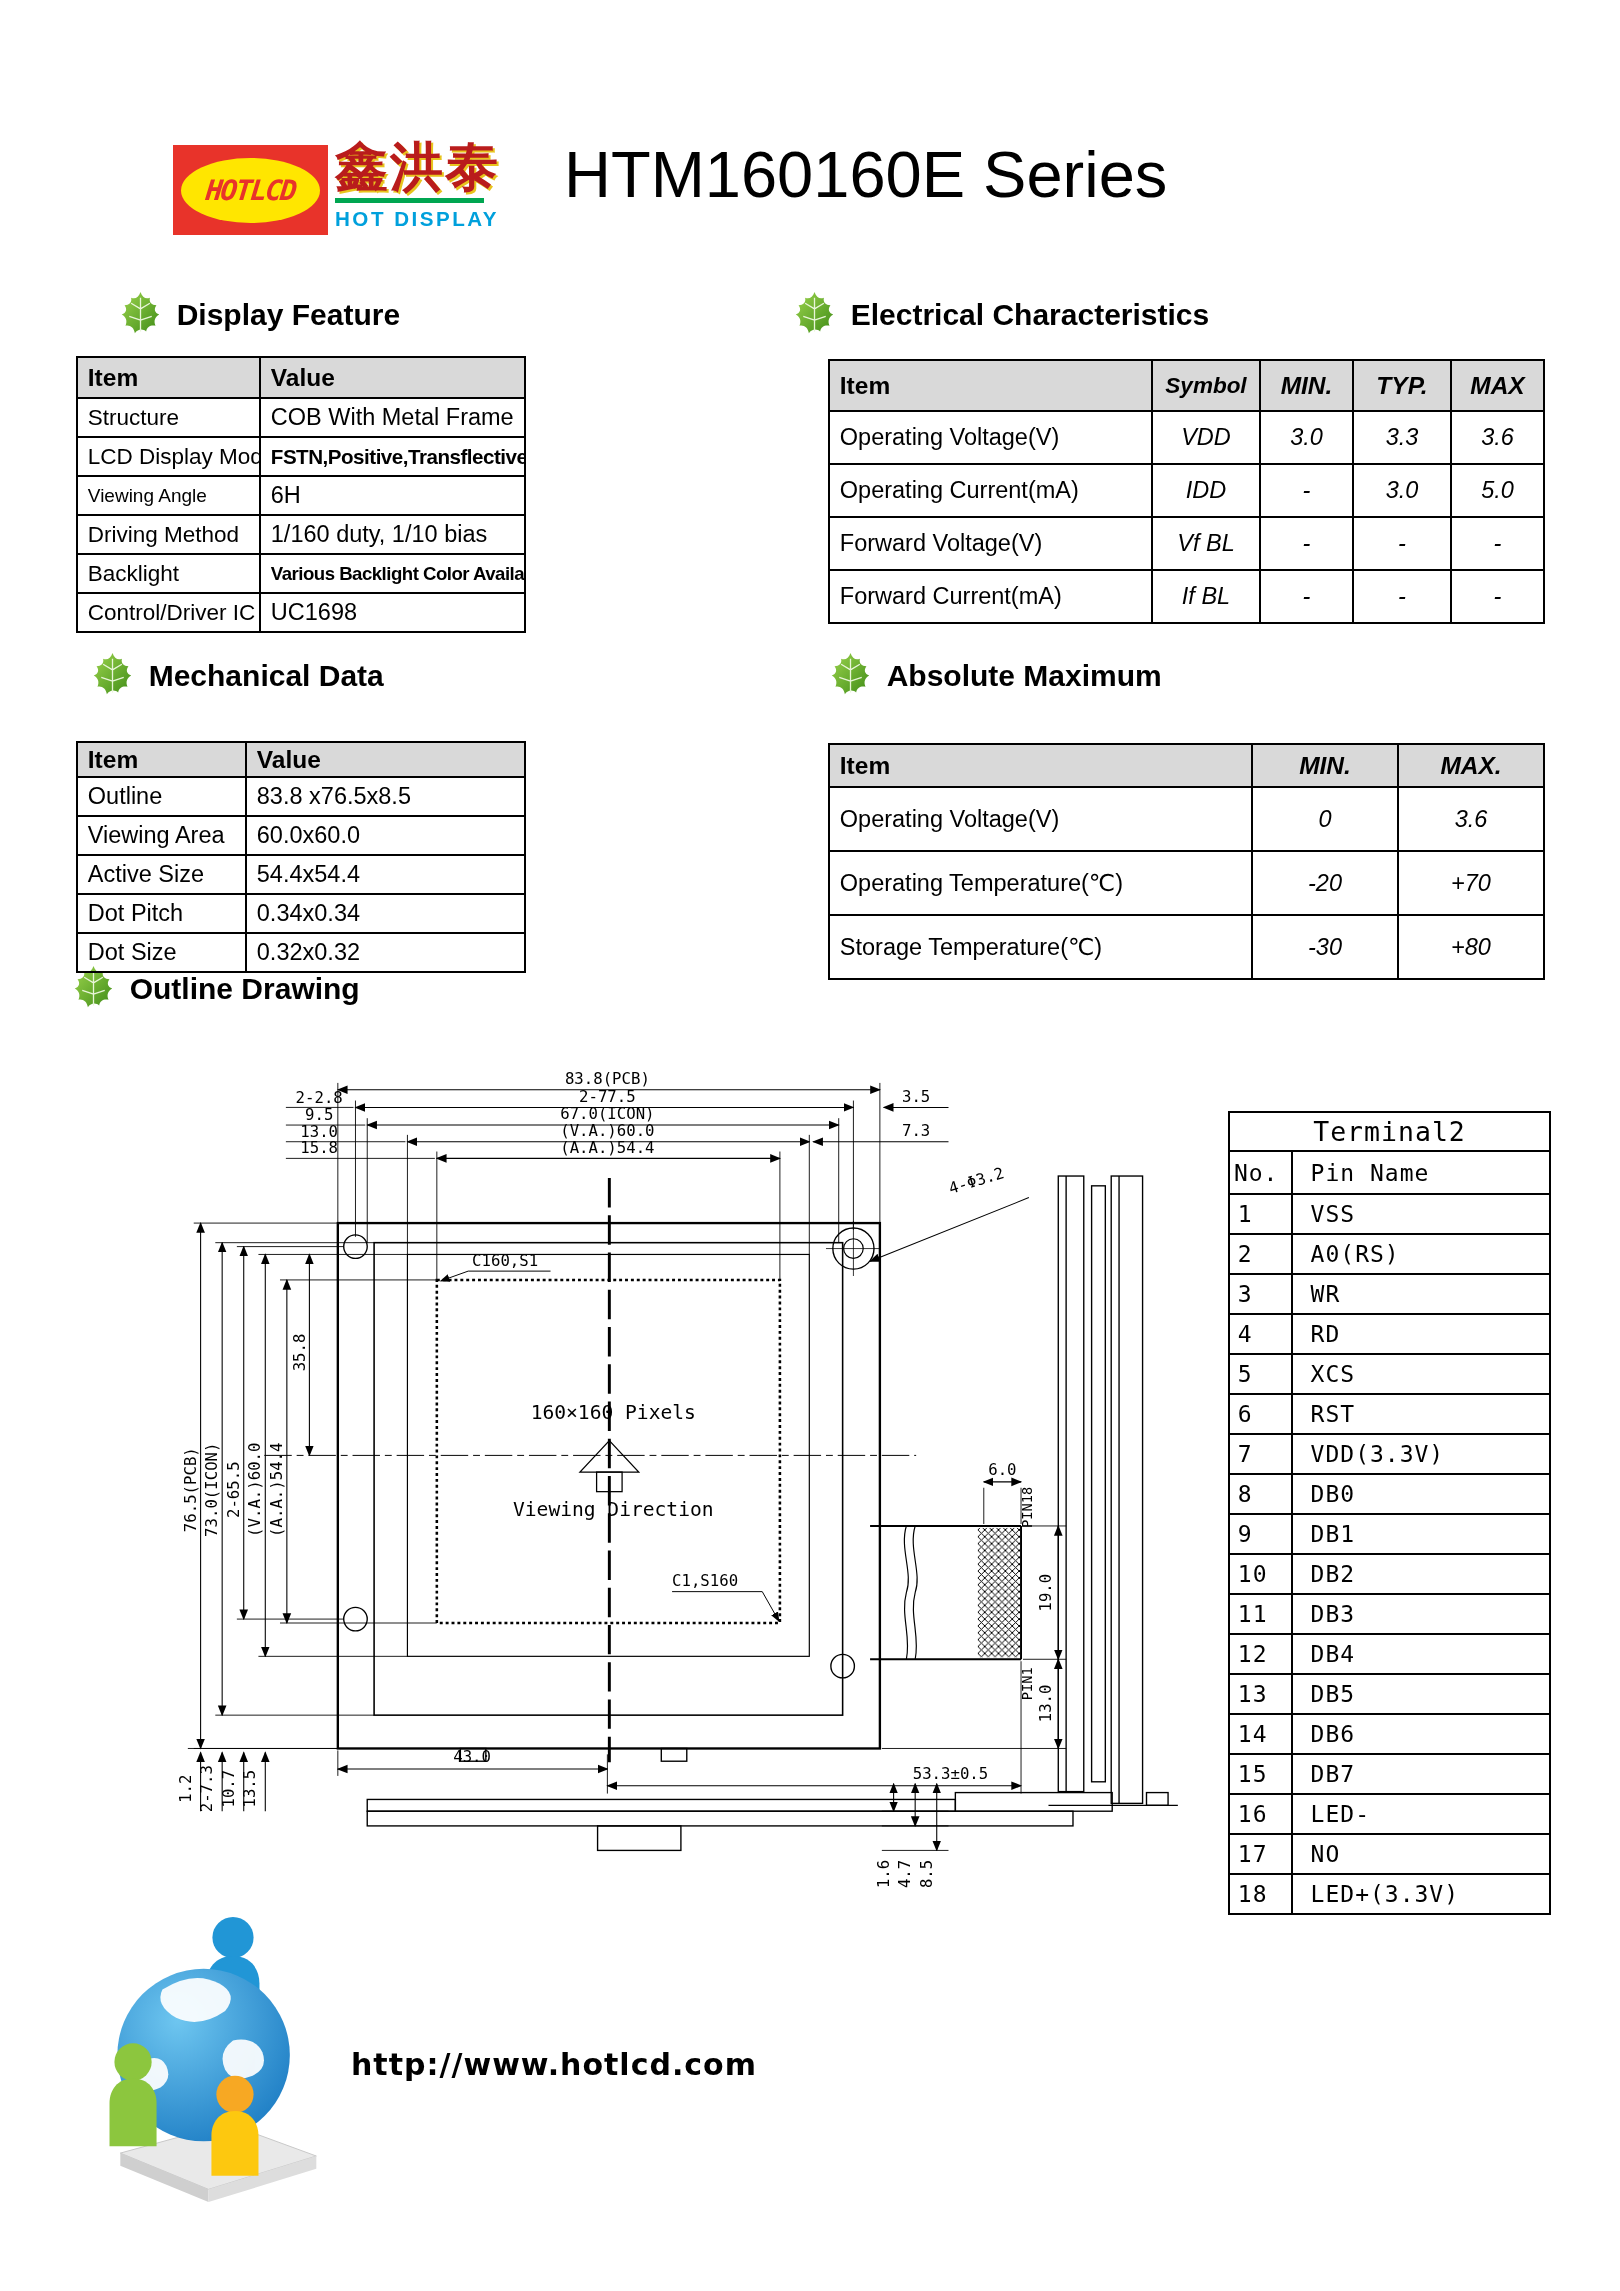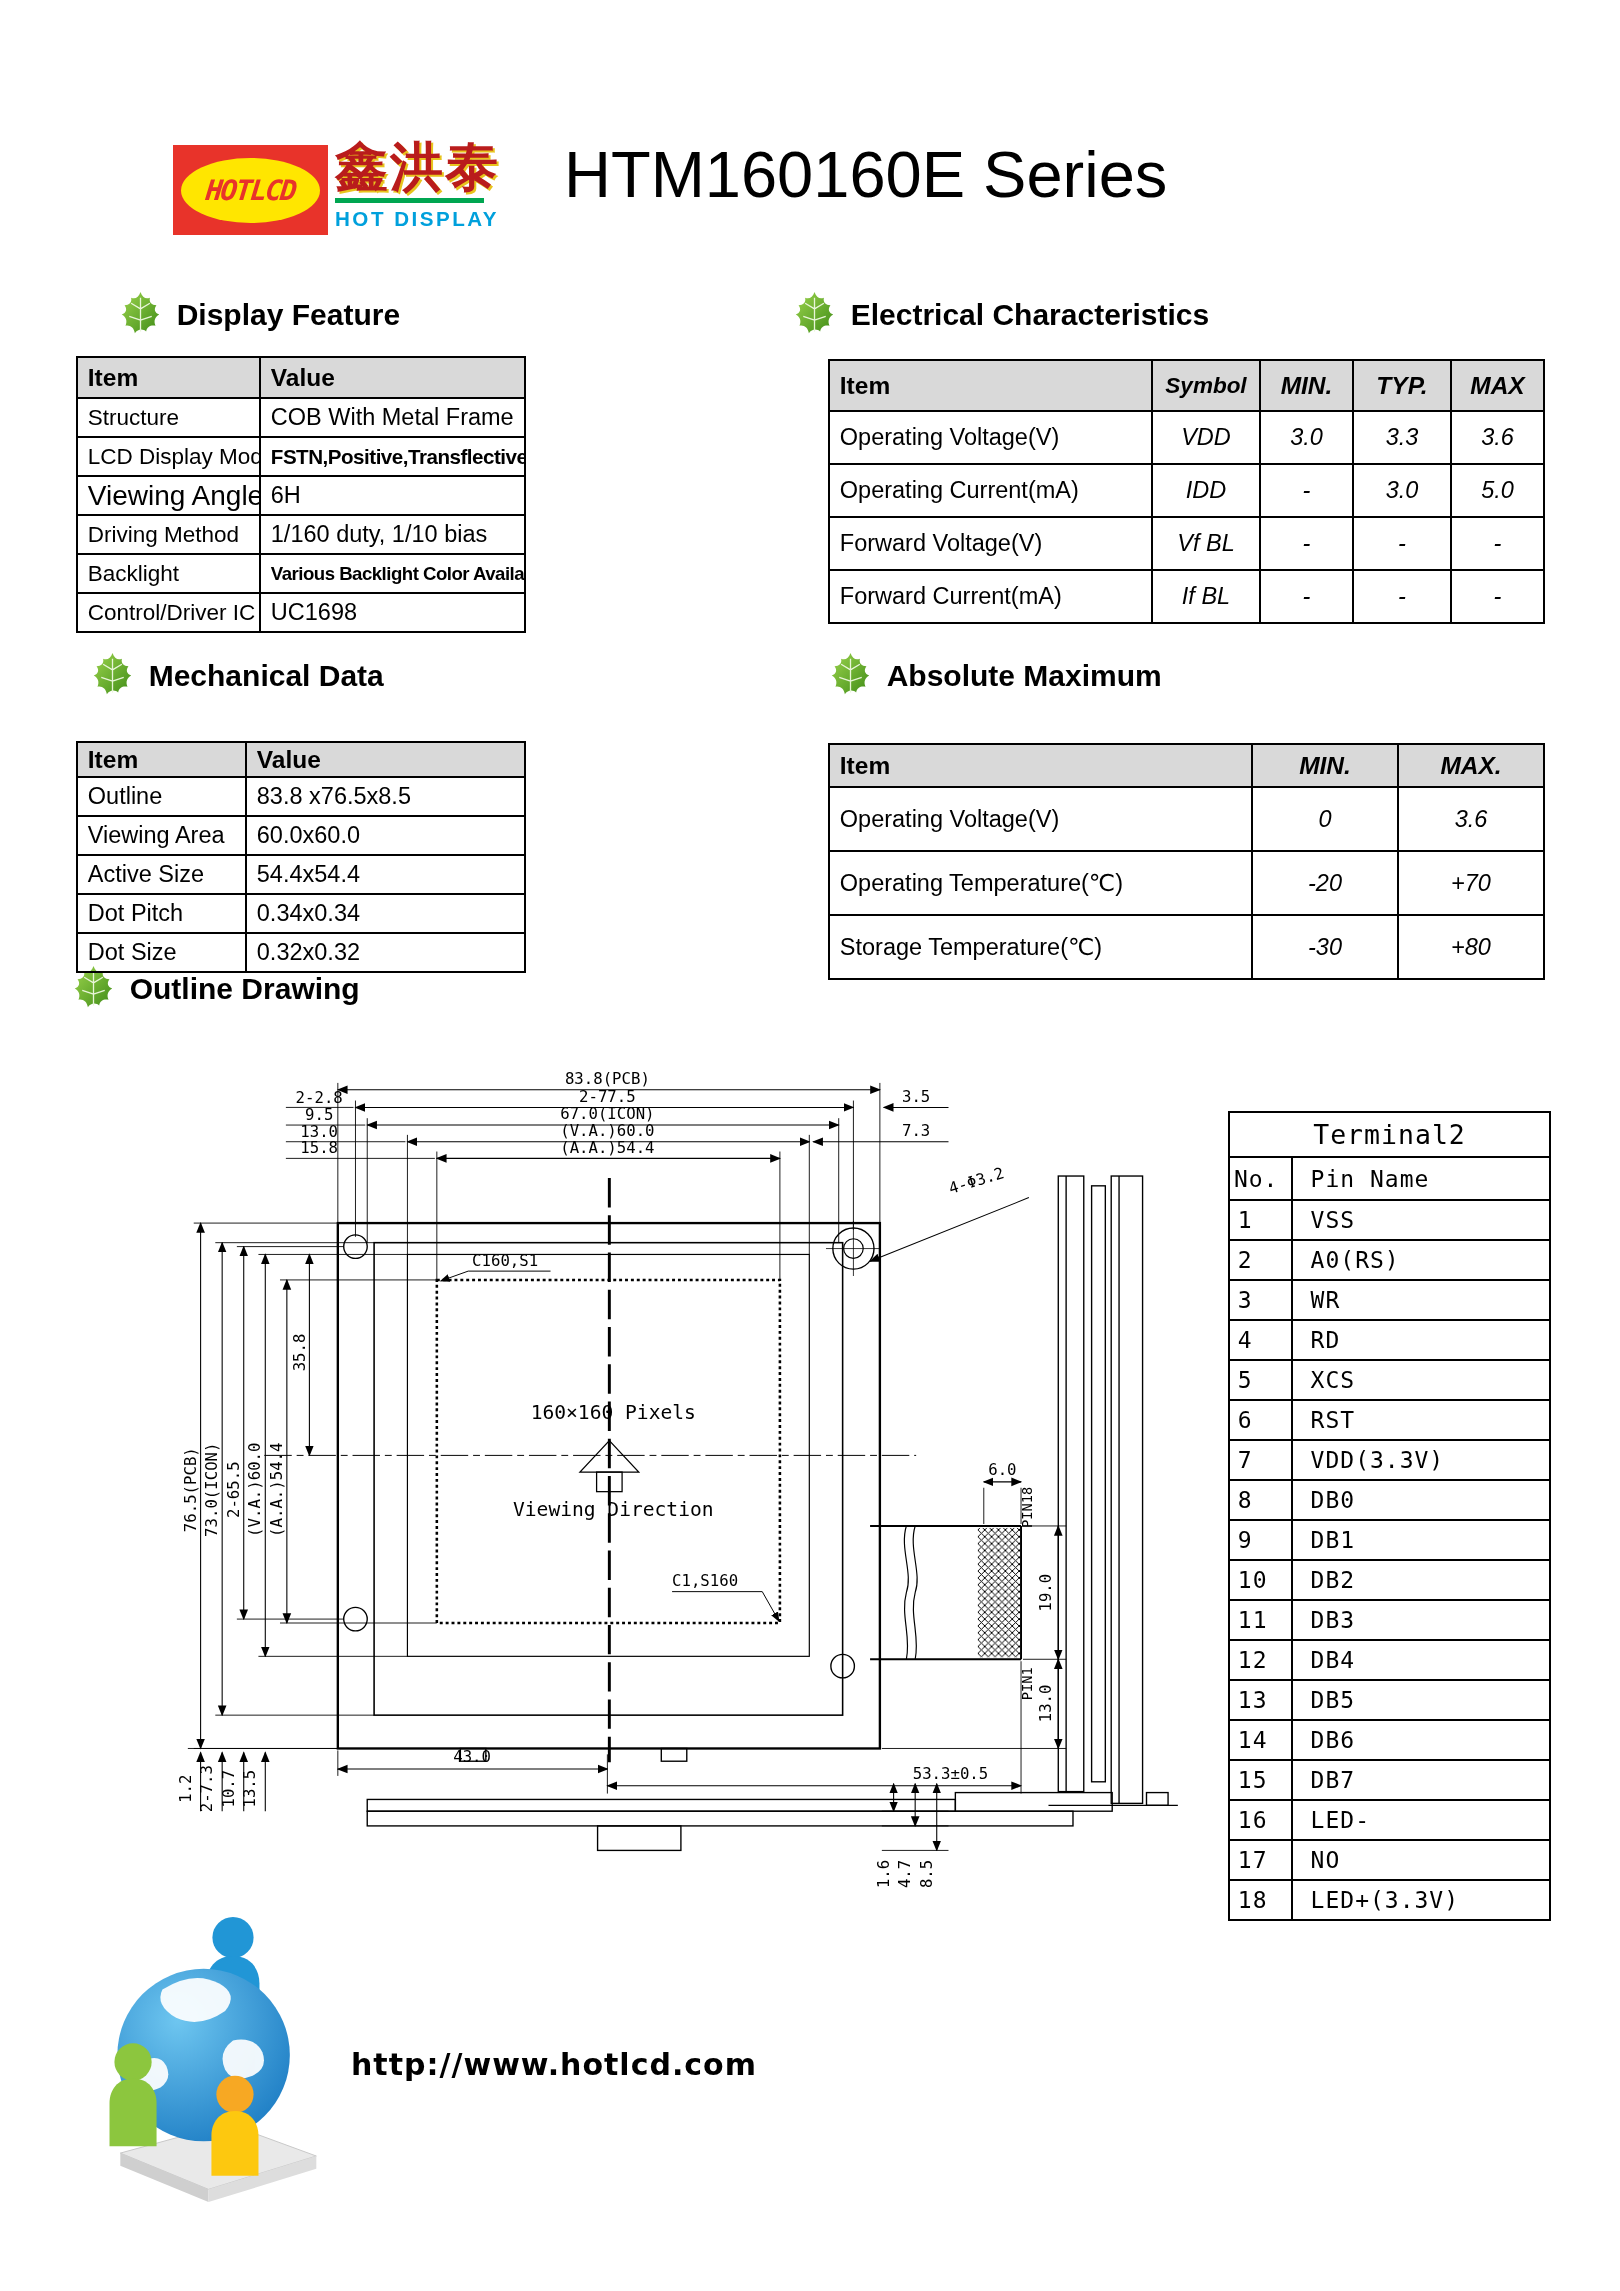--- a/index.html
+++ b/index.html
@@ -40,21 +40,21 @@
   .ec tr.h{height:51px;}
   .am tr{height:64px;}
   .am tr.h{height:43px;}
 
   
   table.term{position:absolute;left:1228px;top:1111px;border-collapse:collapse;table-layout:fixed;
              font-family:"DejaVu Sans Mono",monospace;}
   .term td{border:2px solid #000;font-size:23px;letter-spacing:1px;white-space:nowrap;overflow:hidden;
            padding:0 3.9px;vertical-align:middle;}
   .term tr{height:40px;}
-  .term tr.t{height:45px;}
+  .term tr.t{height:39px;}
   .term tr.hh{height:43px;}
   .term td.title{text-align:center;font-size:26.5px;}
   .term td.no{padding-left:7.8px;}
   .term td.pn{padding-left:17.6px;}
 
   
   .drawing{position:absolute;left:127px;top:1029px;}
   text.cad{font-family:"DejaVu Sans Mono",monospace;font-size:16px;fill:#000;stroke:none;}
   text.cad14{font-family:"DejaVu Sans Mono",monospace;font-size:14px;fill:#000;stroke:none;}
   text.cad20{font-family:"DejaVu Sans Mono",monospace;font-size:20px;fill:#000;stroke:none;}
@@ -137,21 +137,21 @@
         </tr>
     <tr>
           <td style="font-size:22.5px">Structure</td>
           <td class="b">COB With Metal Frame</td>
         </tr>
     <tr>
           <td style="font-size:22.5px">LCD Display Mode</td>
           <td class="v-md">FSTN,Positive,Transflective</td>
         </tr>
     <tr>
-          <td style="font-size:28px">Viewing Angle</td>
+          <td style="font-size:19px">Viewing Angle</td>
           <td>6H</td>
         </tr>
     <tr>
           <td style="font-size:22.5px">Driving Method</td>
           <td>1/160 duty, 1/10 bias</td>
         </tr>
     <tr>
           <td style="font-size:22.5px">Backlight</td>
           <td class="v-sm">Various Backlight Color Available</td>
         </tr>

